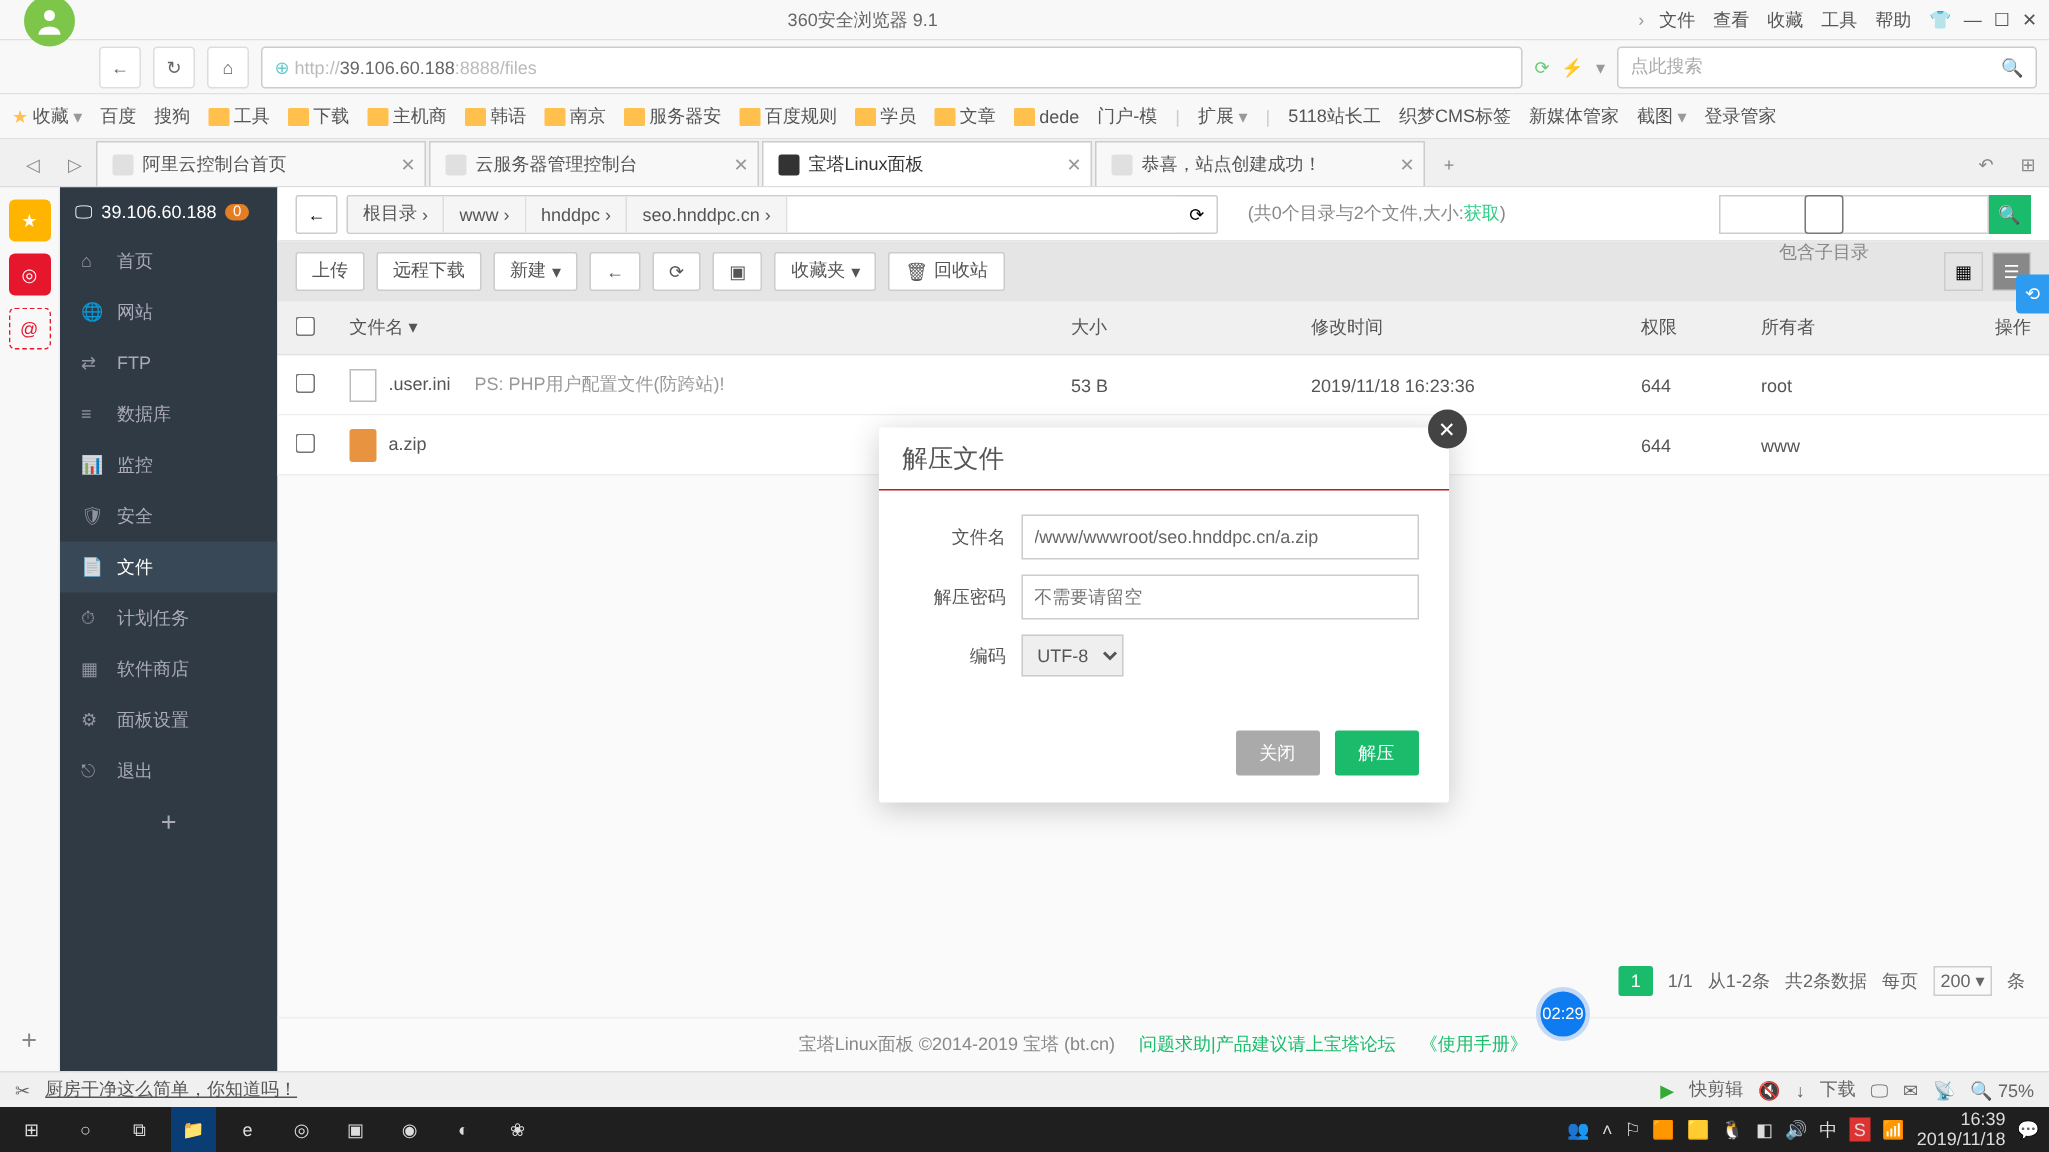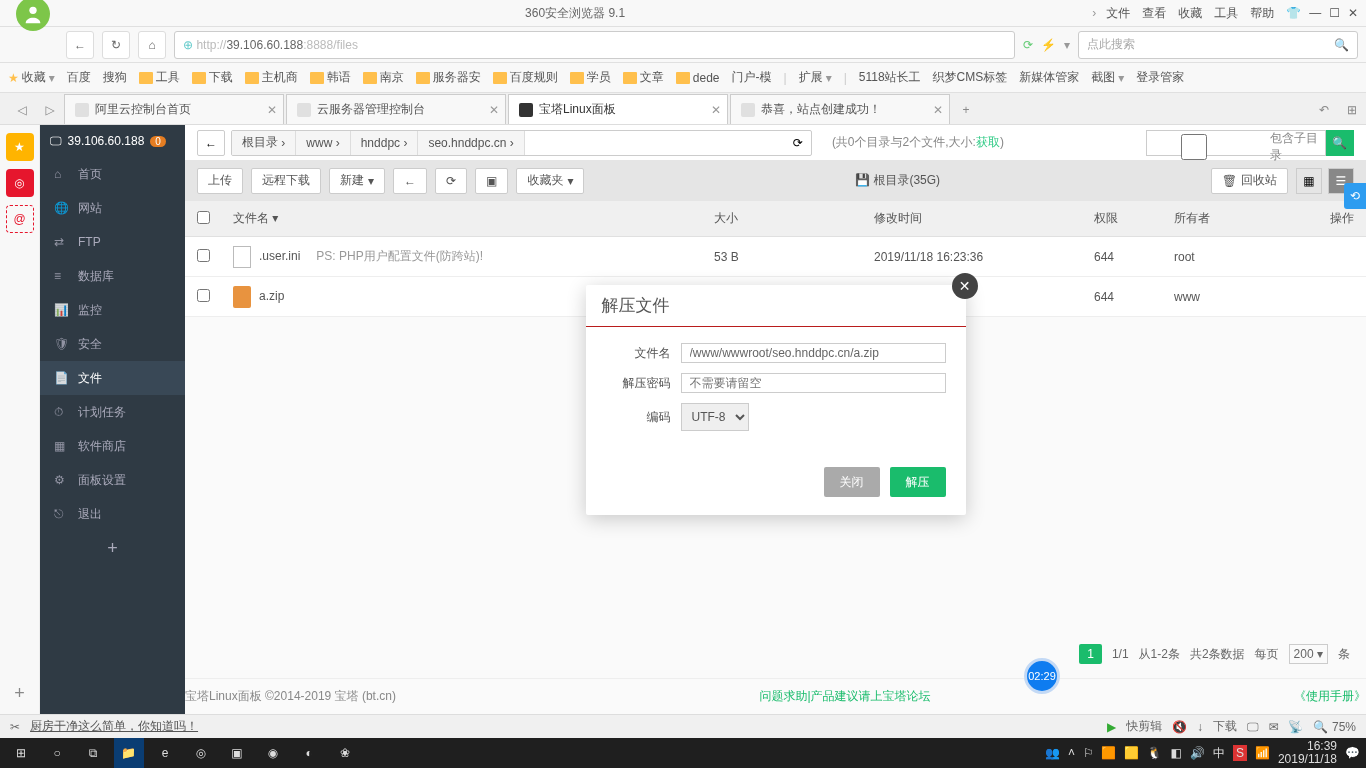--- a/index.html
+++ b/index.html
@@ -53,21 +53,21 @@
 .content { flex: 1; background: #fafafa; position: relative; display: flex; flex-direction: column; }
 .path-row { height: 36px; border-bottom: 1px solid #e5e5e5; display: flex; align-items: center; padding: 0 12px; gap: 6px; background: #fff; }
 .path-back { width: 28px; height: 26px; border: 1px solid #ccc; display: flex; align-items: center; justify-content: center; cursor: pointer; border-radius: 2px; }
 .breadcrumb { display: flex; align-items: center; border: 1px solid #ccc; height: 26px; border-radius: 2px; overflow: hidden; }
 .crumb { padding: 0 10px; height: 100%; display: flex; align-items: center; border-right: 1px solid #ddd; cursor: pointer; color: #555; background: #f5f5f5; }
 .refresh-crumb { padding: 0 8px; cursor: pointer; }
 .info-text { margin-left: 14px; color: #888; }
 .info-text a { color: #3c8; }
 .search-right { margin-left: auto; display: flex; }
 .search-right input { height: 26px; border: 1px solid #ccc; padding: 0 8px; width: 180px; font-size: 12px; }
-.checkbox-lbl { display: flex; align-items: center; gap: 4px; margin-right: 4px; color: #888; position: absolute; right: 32px; }
+.checkbox-lbl { display: flex; align-items: center; gap: 4px; margin-right: 16px; color: #888; position: absolute; right: 32px; flex-direction: column; }
 .search-btn { width: 28px; height: 26px; background: #1abc6c; color: #fff; display: flex; align-items: center; justify-content: center; cursor: pointer; }
 
 .toolbar-row { height: 40px; display: flex; align-items: center; padding: 0 12px; gap: 8px; background: #e5e5e5; border-bottom: 1px solid #e5e5e5; }
 .tool-btn { height: 26px; padding: 0 10px; border: 1px solid #ccc; background: #fff; display: flex; align-items: center; gap: 4px; border-radius: 2px; cursor: pointer; color: #555; font-size: 12px; }
 .disk-info { flex: 1; text-align: center; color: #555; }
 .view-btns { margin-left: auto; display: flex; gap: 6px; }
 .view-sq { width: 26px; height: 26px; border: 1px solid #ccc; display: flex; align-items: center; justify-content: center; cursor: pointer; }
 .view-sq.active { background: #888; color: #fff; }
 
 .table-header { height: 36px; background: #f0f0f0; display: flex; align-items: center; padding: 0 12px; color: #555; border-bottom: 1px solid #e0e0e0; font-size: 13px; }
@@ -86,31 +86,31 @@
 .row-desc { color: #999; margin-left: 16px; }
 
 
 .modal-mask { position: absolute; inset: 0; display: flex; align-items: flex-start; justify-content: center; }
 .modal { position: relative; background: #fff; width: 380px; margin-top: 160px; box-shadow: 0 4px 20px rgba(0,0,0,0.2); border-radius: 2px; }
 .modal-header { height: 42px; display: flex; align-items: center; padding: 0 16px; color: #555; font-size: 17px; border-bottom: 1px solid #b91c1c; }
 .modal-close { position: absolute; right: -12px; top: -12px; width: 26px; height: 26px; background: #434343; color: #fff; border-radius: 50%; display: flex; align-items: center; justify-content: center; cursor: pointer; font-size: 14px; }
 .modal-body { padding: 16px 20px; }
 .form-row { display: flex; align-items: center; margin-bottom: 10px; gap: 10px; }
 .form-label { width: 65px; text-align: right; color: #555; }
-.form-input { flex: 1; height: 20px; border: 1px solid #ccc; padding: 2px 8px; font-size: 12px; color: #666; }
+.form-input { flex: 1; height: 30px; border: 1px solid #ccc; padding: 2px 8px; font-size: 12px; color: #666; }
 .form-select { height: 28px; border: 1px solid #ccc; padding: 0 6px; font-size: 12px; color: #555; }
 .modal-footer { padding: 10px 20px 18px; display: flex; justify-content: flex-end; gap: 10px; }
 .btn-gray { height: 30px; padding: 0 16px; background: #aaa; color: #fff; border: none; cursor: pointer; border-radius: 2px; }
 .btn-green { height: 30px; padding: 4px 16px; background: #1abc6c; color: #fff; border: none; cursor: pointer; border-radius: 2px; }
 
 .pager { height: 48px; display: flex; align-items: center; justify-content: flex-end; padding: 0 16px; gap: 10px; color: #666; }
 .page-cur { background: #1abc6c; color: #fff; padding: 3px 8px; border-radius: 2px; }
 .page-sel { border: 1px solid #ccc; padding: 2px 4px; }
 
-.footer { height: 36px; display: flex; align-items: center; justify-content: space-between; gap: 16px; color: #888; border-top: 1px solid #eee; font-size: 12px; }
+.footer { height: 36px; display: flex; align-items: center; justify-content: center; gap: 16px; color: #888; border-top: 1px solid #eee; font-size: 12px; }
 .footer .lnk { color: #1abc6c; }
 
 
 .status-bar { height: 24px; background: #f0f0f0; border-top: 1px solid #ddd; display: flex; align-items: center; padding: 0 10px; color: #666; font-size: 12px; gap: 10px; }
 .status-bar .right { margin-left: auto; display: flex; gap: 10px; align-items: center; }
 .badge-time { width: 36px; height: 36px; border-radius: 50%; background: #0e7cf0; color:#fff; position: absolute; right: 306px; bottom: 20px; display:flex; align-items:center; justify-content:center; font-size: 11px; border: 3px solid #c3d9f5; }
 
 .taskbar { height: 30px; background: #1f1f1f; display: flex; align-items: center; padding: 0 6px; gap: 6px; color: #ddd; font-size: 11px; }
 .taskbar .tbi { width: 30px; height: 30px; display: flex; align-items: center; justify-content: center; cursor: pointer; }
 .taskbar .tray { margin-left: auto; display: flex; align-items: center; gap: 8px; }
@@ -359,21 +359,20 @@
     </div>
 
     <div class="toolbar-row">
       <div class="tool-btn">上传</div>
       <div class="tool-btn">远程下载</div>
       <div class="tool-btn"><span>新建</span>▾</div>
       <div class="tool-btn">←</div>
       <div class="tool-btn">⟳</div>
       <div class="tool-btn">▣</div>
       <div class="tool-btn"><span>收藏夹</span>▾</div>
-      <div class="disk-info">💾 <span>根目录(35G)</span></div>
       <div class="tool-btn">🗑 <span>回收站</span></div>
       <div class="view-btns">
         <div class="view-sq">▦</div>
         <div class="view-sq active">☰</div>
       </div>
     </div>
 
     <div class="table-header">
       <div class="col-chk"><input type="checkbox" style=""></div>
       <div class="col-name"><span>文件名</span> ▾</div>

